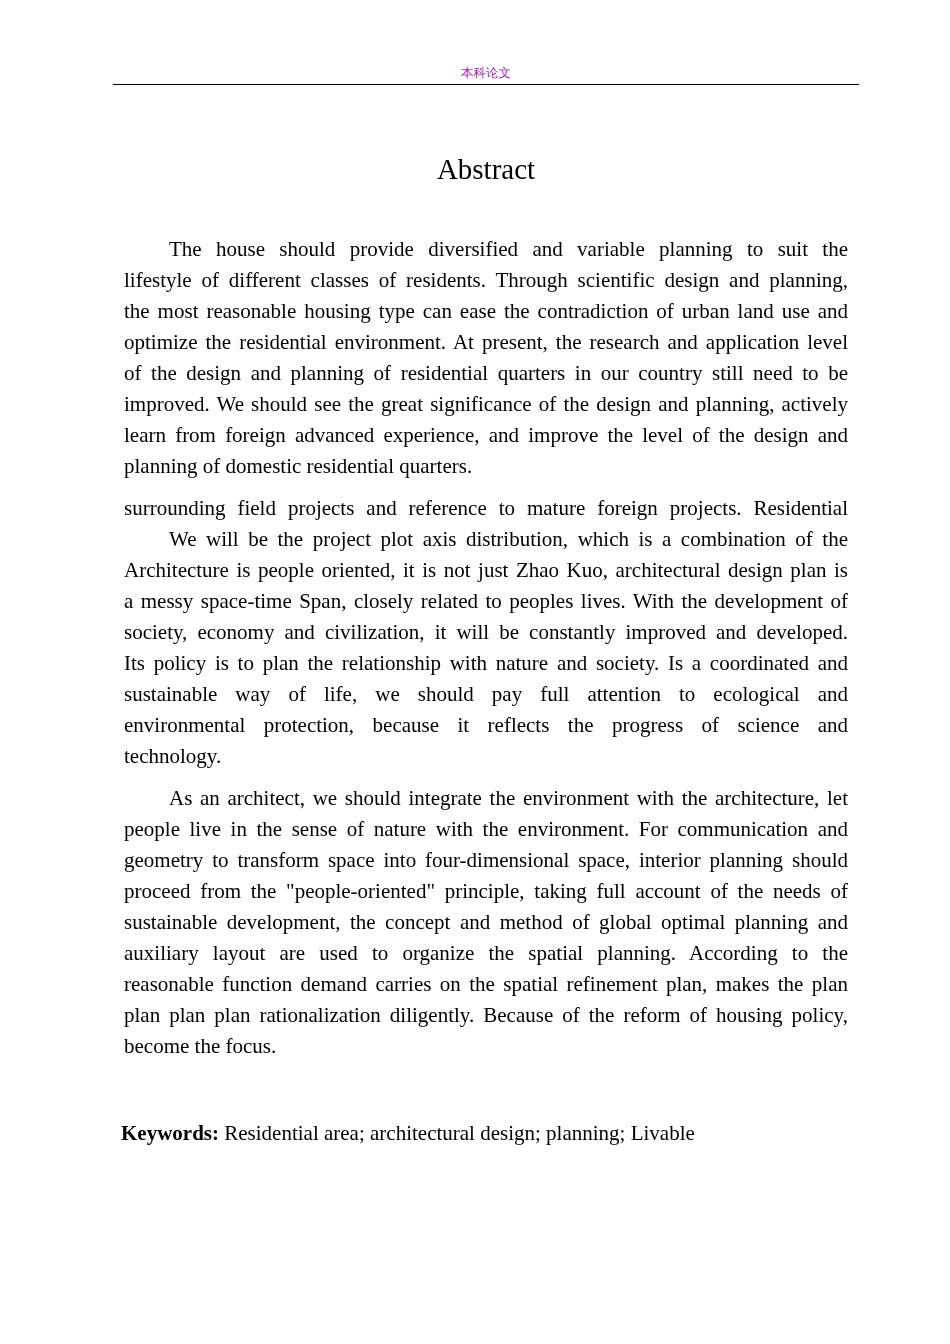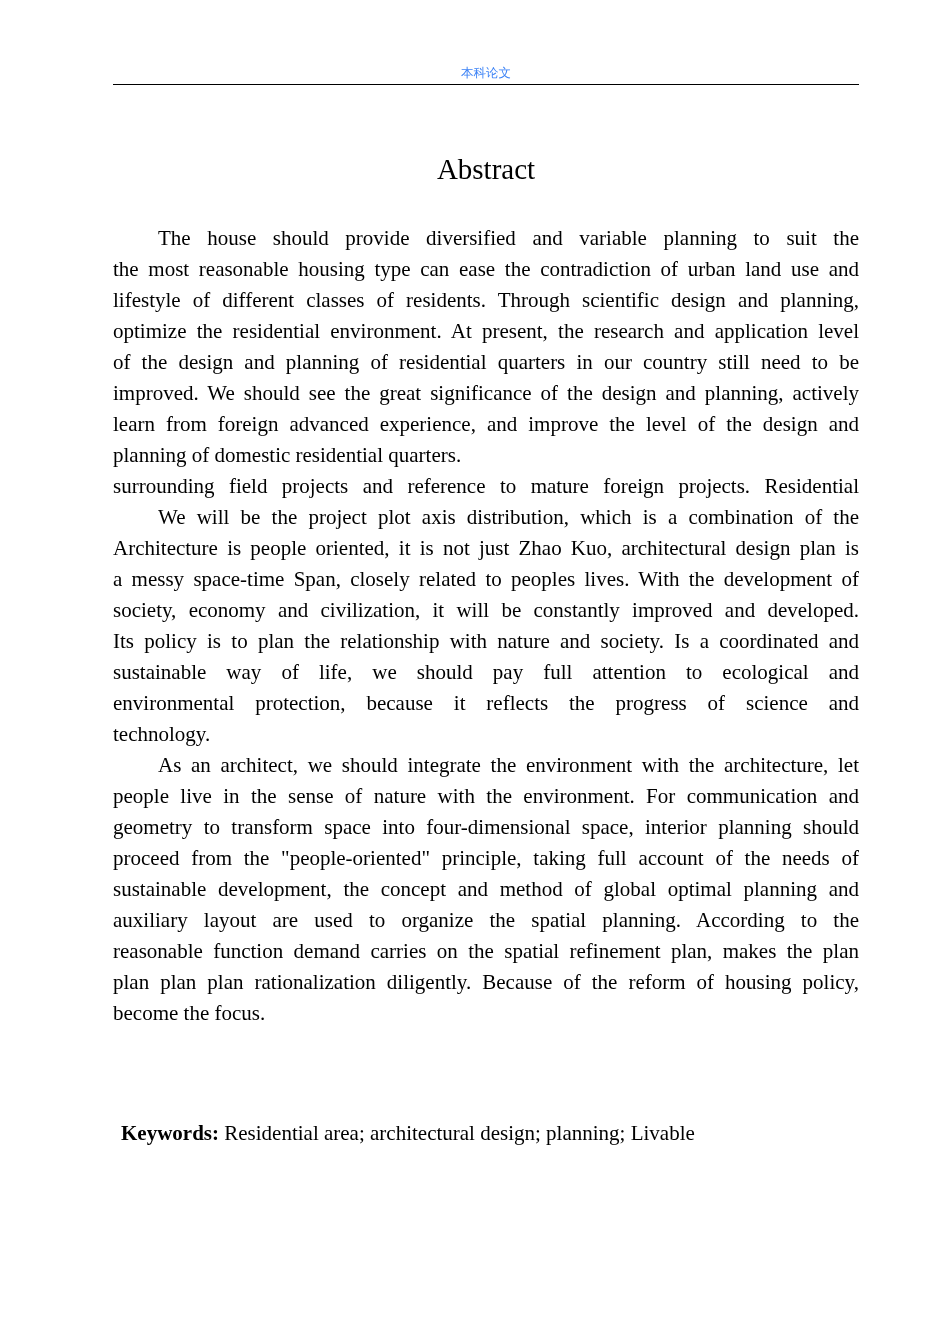--- a/index.html
+++ b/index.html
@@ -26,21 +26,21 @@
     .running-header {
       position: absolute;
       left: 113px;
       top: 64px;
       width: 746px;
       height: 20px;
       border-bottom: 1.5px solid #000000;
       text-align: center;
       font-size: 12.5px;
       line-height: 18px;
-      color: #3b82f6;
+      color: #a21caf;
     }
     .abstract-title {
       position: absolute;
       left: 113px;
       top: 153px;
       width: 746px;
       text-align: center;
       font-size: 29px;
       line-height: 32px;
       font-weight: normal;
@@ -48,21 +48,21 @@
     }
     .body-text {
       position: absolute;
       left: 113px;
       top: 223px;
       width: 746px;
       font-size: 21px;
       line-height: 31px;
     }
     .para {
-      margin: 0;
+      margin: 11px;
     }
     .line {
       display: block;
       height: 31px;
       white-space: nowrap;
       text-align: justify;
       text-align-last: justify;
     }
     .line.first {
       padding-left: 45px;
@@ -93,22 +93,22 @@
   <div class="running-header">
     <span>本科论文</span>
   </div>
 
   <h1 class="abstract-title">Abstract</h1>
 
   <div class="body-text">
 
     <p class="para">
       <span class="line first">The house should provide diversified and variable planning to suit the</span>
+      <span class="line">lifestyle of different classes of residents. Through scientific design and planning,</span>
       <span class="line">the most reasonable housing type can ease the contradiction of urban land use and</span>
-      <span class="line">lifestyle of different classes of residents. Through scientific design and planning,</span>
       <span class="line">optimize the residential environment. At present, the research and application level</span>
       <span class="line">of the design and planning of residential quarters in our country still need to be</span>
       <span class="line">improved. We should see the great significance of the design and planning, actively</span>
       <span class="line">learn from foreign advanced experience, and improve the level of the design and</span>
       <span class="line last">planning of domestic residential quarters.</span>
     </p>
 
     <p class="para">
       <span class="line">surrounding field projects and reference to mature foreign projects. Residential</span>
       <span class="line first">We will be the project plot axis distribution, which is a combination of the</span>

